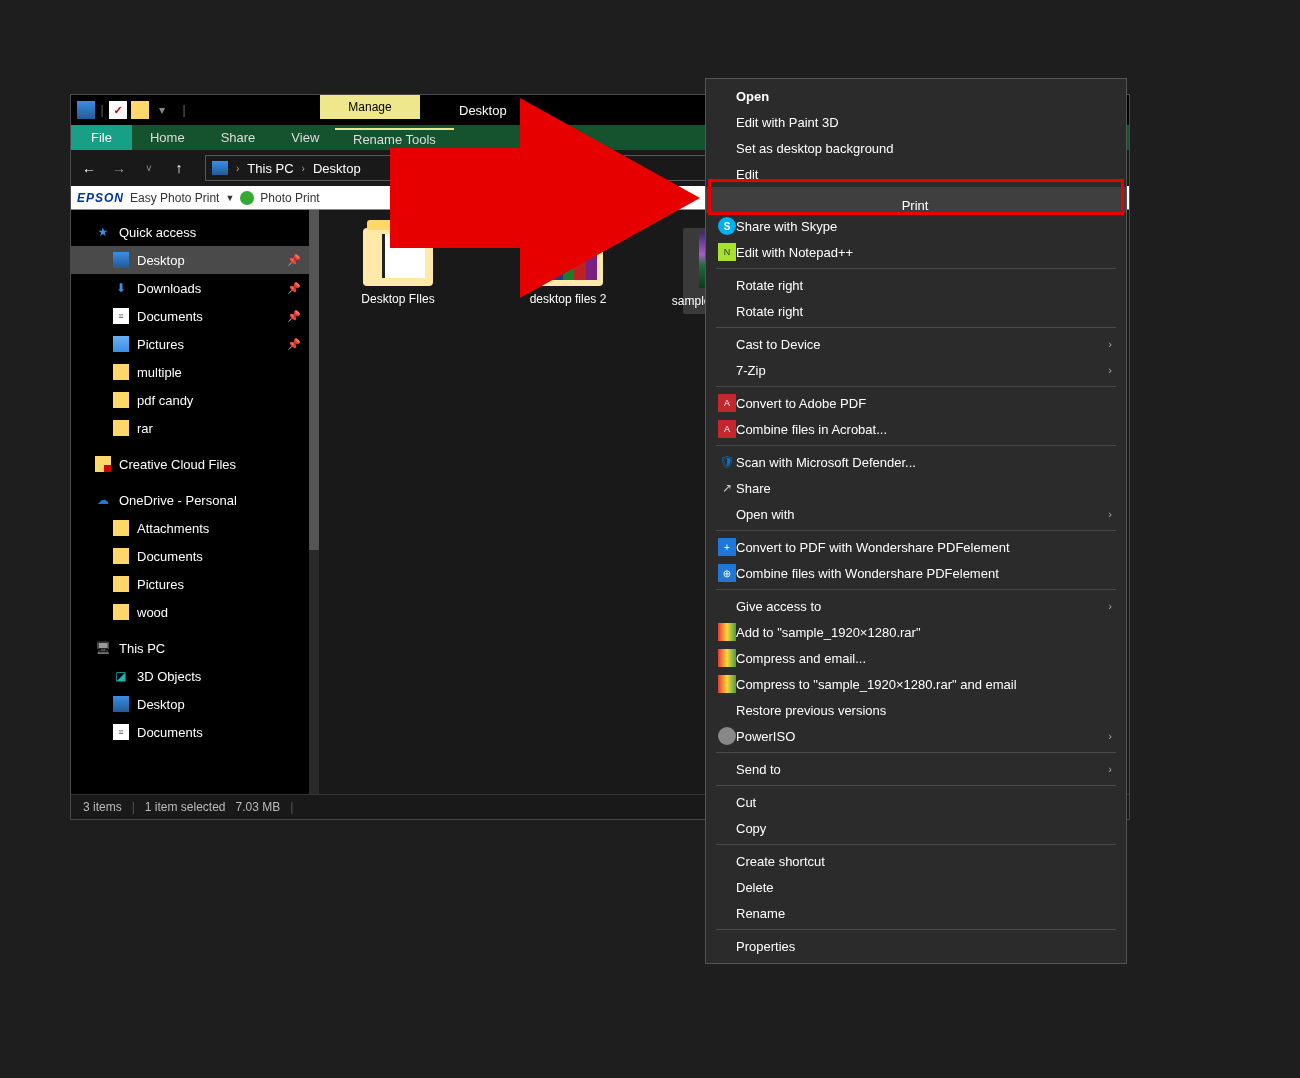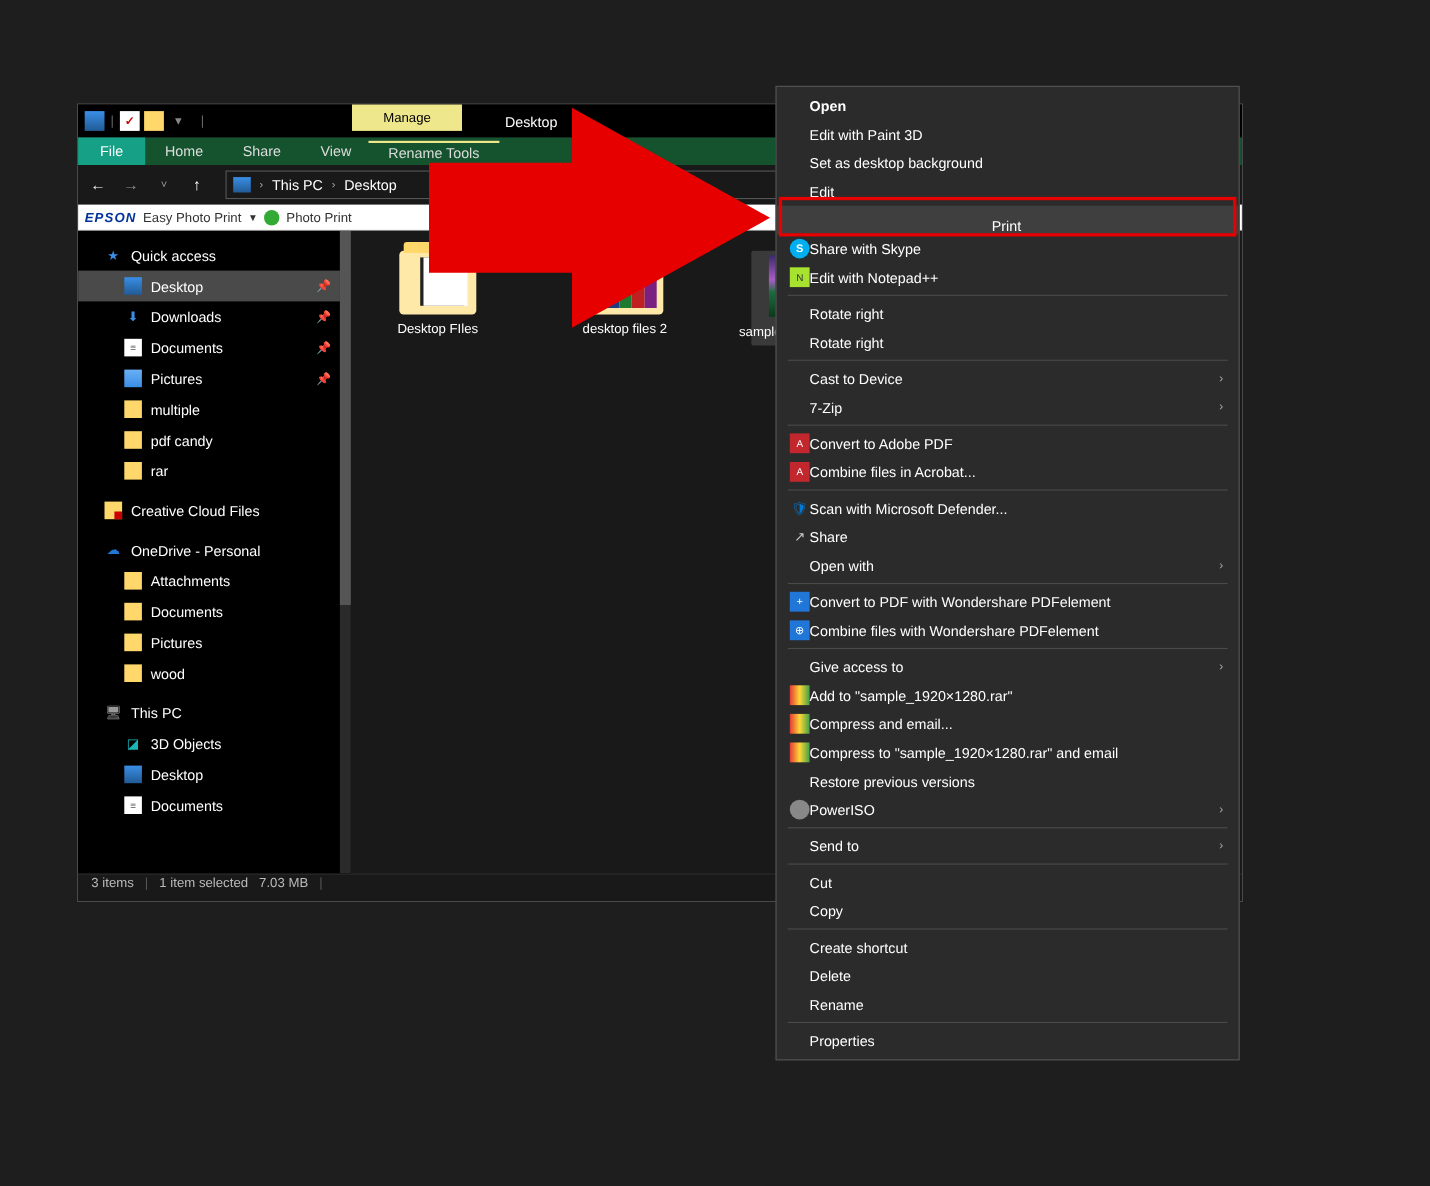--- a/index.html
+++ b/index.html
@@ -76,21 +76,21 @@
 .file-item.sel { background: #3a3a3a; padding: 4px; border-radius: 2px; }
 .folder-ic { width: 70px; height: 58px; background: #ffe9a8; border-radius: 4px; position: relative; }
 .folder-ic::before { content:''; position:absolute; top:-8px; left:4px; width:28px; height:10px; background:#ffd76a; border-radius:3px 3px 0 0; }
 .folder-ic .inner { position: absolute; left: 22px; top: 6px; width: 40px; height: 44px; background: #fff; box-shadow: -3px 0 0 #222; }
 .folder-ic .inner2 { position: absolute; left: 18px; top: 4px; width: 46px; height: 48px; display: flex; }
 .folder-ic .inner2 div { flex:1; }
 .thumb { width: 78px; height: 56px; background: linear-gradient(#3b2a6b 0%, #a85dc4 40%, #1e6a3f 60%, #0a3a1a 100%); position: relative; }
 .file-item .lbl { color: #fff; font-size: 12px; text-align: left; line-height: 1.3; }
 
 
-.statusbar { height: 25px; background: #191919; color: #bbb; font-size: 12px; display: flex; align-items: flex-start; padding: 0 12px; gap: 10px; border-top: 1px solid #333; }
+.statusbar { height: 25px; background: #191919; color: #bbb; font-size: 12px; display: flex; align-items: center; padding: 0 12px; gap: 10px; border-top: 1px solid #333; }
 .statusbar .sep { color: #555; }
 
 
 .ctxmenu {
   position: absolute;
   left: 705px; top: 78px;
   width: 422px;
   background: #2b2b2b;
   border: 1px solid #555;
   padding: 4px 0;

